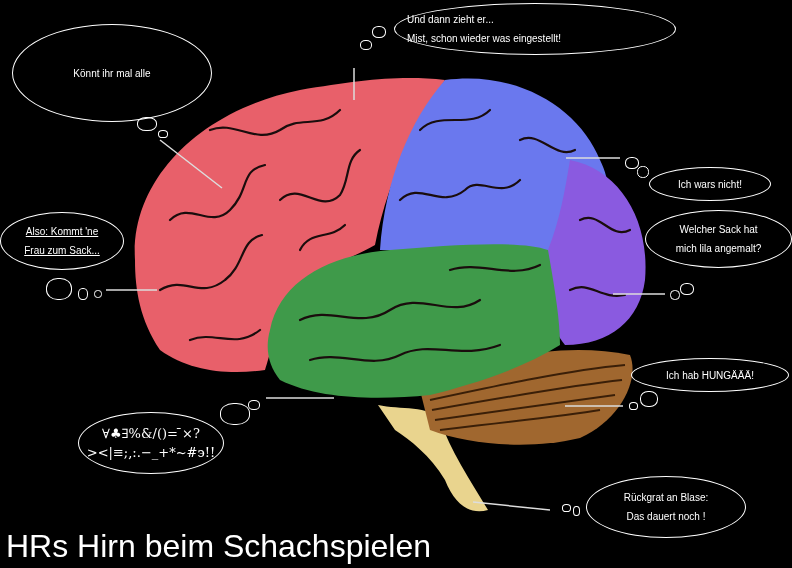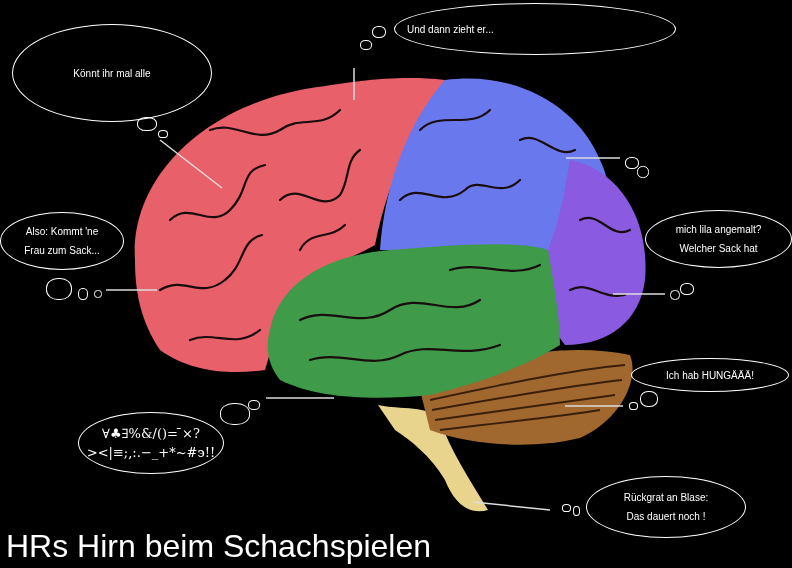--- a/index.html
+++ b/index.html
@@ -67,45 +67,49 @@
   </svg>
 
   <div class="bubble" style="left:12px;top:24px;width:200px;height:98px;">
     <span>Könnt ihr mal alle</span>
   </div>
   <div class="dot" style="left:137px;top:117px;width:18px;height:12px;"></div>
   <div class="dot" style="left:158px;top:130px;width:8px;height:6px;"></div>
 
   <div class="bubble" style="left:394px;top:3px;width:282px;height:52px;align-items:flex-start;padding-left:12px;text-align:left;">
     <span>Und dann zieht er...</span>
+    <span>Mist, schon wieder was eingestellt!</span>
   </div>
   <div class="dot" style="left:372px;top:26px;width:12px;height:10px;"></div>
   <div class="dot" style="left:360px;top:40px;width:10px;height:8px;"></div>
 
-  <div class="bubble" style="left:0px;top:212px;width:124px;height:58px;">
+  <div class="bubble" style="left:0px;top:212px;width:124px;height:58px;text-decoration:underline;">
     <span>Also: Kommt 'ne</span>
     <span>Frau zum Sack...</span>
   </div>
   <div class="dot" style="left:46px;top:278px;width:24px;height:20px;"></div>
   <div class="dot" style="left:78px;top:288px;width:8px;height:10px;"></div>
   <div class="dot" style="left:94px;top:290px;width:6px;height:6px;"></div>
 
   <div class="bubble sym" style="left:78px;top:412px;width:146px;height:62px;">
     <span>∀♣∃%&amp;/()= ̄×?</span>
     <span>&gt;&lt;|≡;,:.−_+*~#϶!!</span>
   </div>
   <div class="dot" style="left:220px;top:403px;width:28px;height:20px;"></div>
   <div class="dot" style="left:248px;top:400px;width:10px;height:8px;"></div>
 
+  <div class="bubble" style="left:649px;top:167px;width:122px;height:34px;">
+    <span>Ich wars nicht!</span>
+  </div>
   <div class="dot" style="left:625px;top:157px;width:12px;height:10px;"></div>
   <div class="dot" style="left:637px;top:166px;width:10px;height:10px;"></div>
 
   <div class="bubble" style="left:645px;top:210px;width:147px;height:58px;">
+    <span>Welcher Sack hat</span>
     <span>mich lila angemalt?</span>
-    <span>Welcher Sack hat</span>
   </div>
   <div class="dot" style="left:680px;top:283px;width:12px;height:10px;"></div>
   <div class="dot" style="left:670px;top:290px;width:8px;height:8px;"></div>
 
   <div class="bubble" style="left:631px;top:358px;width:158px;height:34px;">
     <span>Ich hab HUNGÄÄÄ!</span>
   </div>
   <div class="dot" style="left:640px;top:391px;width:16px;height:14px;"></div>
   <div class="dot" style="left:629px;top:402px;width:7px;height:6px;"></div>
 

